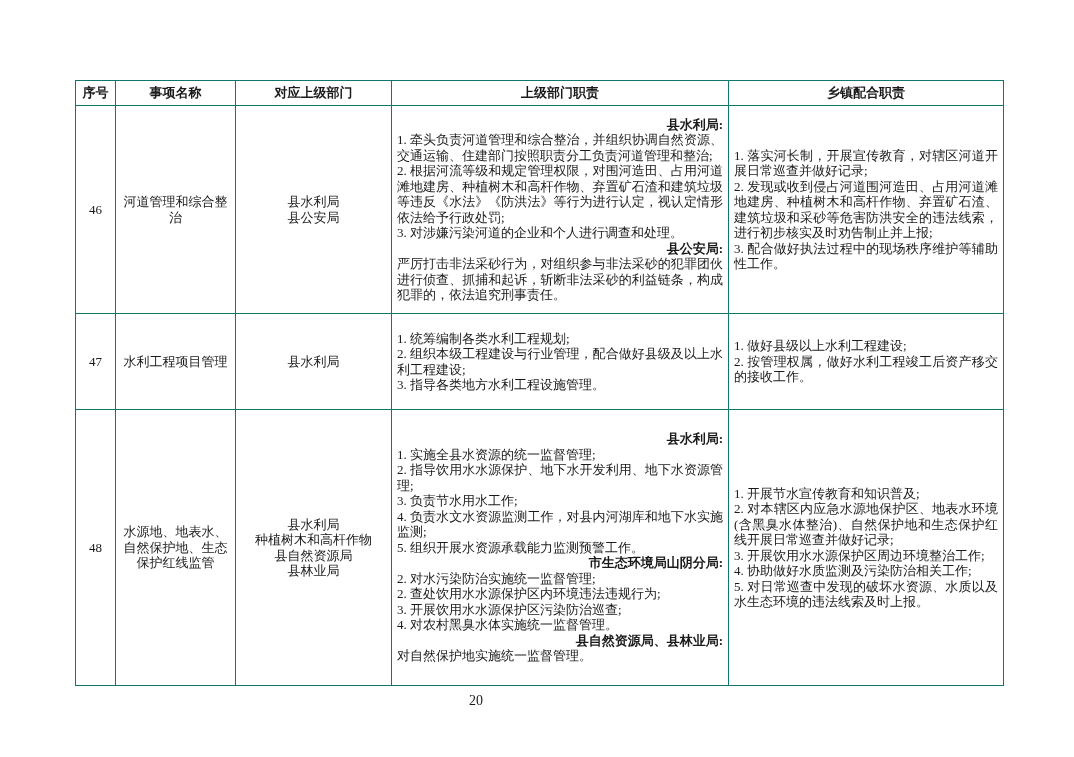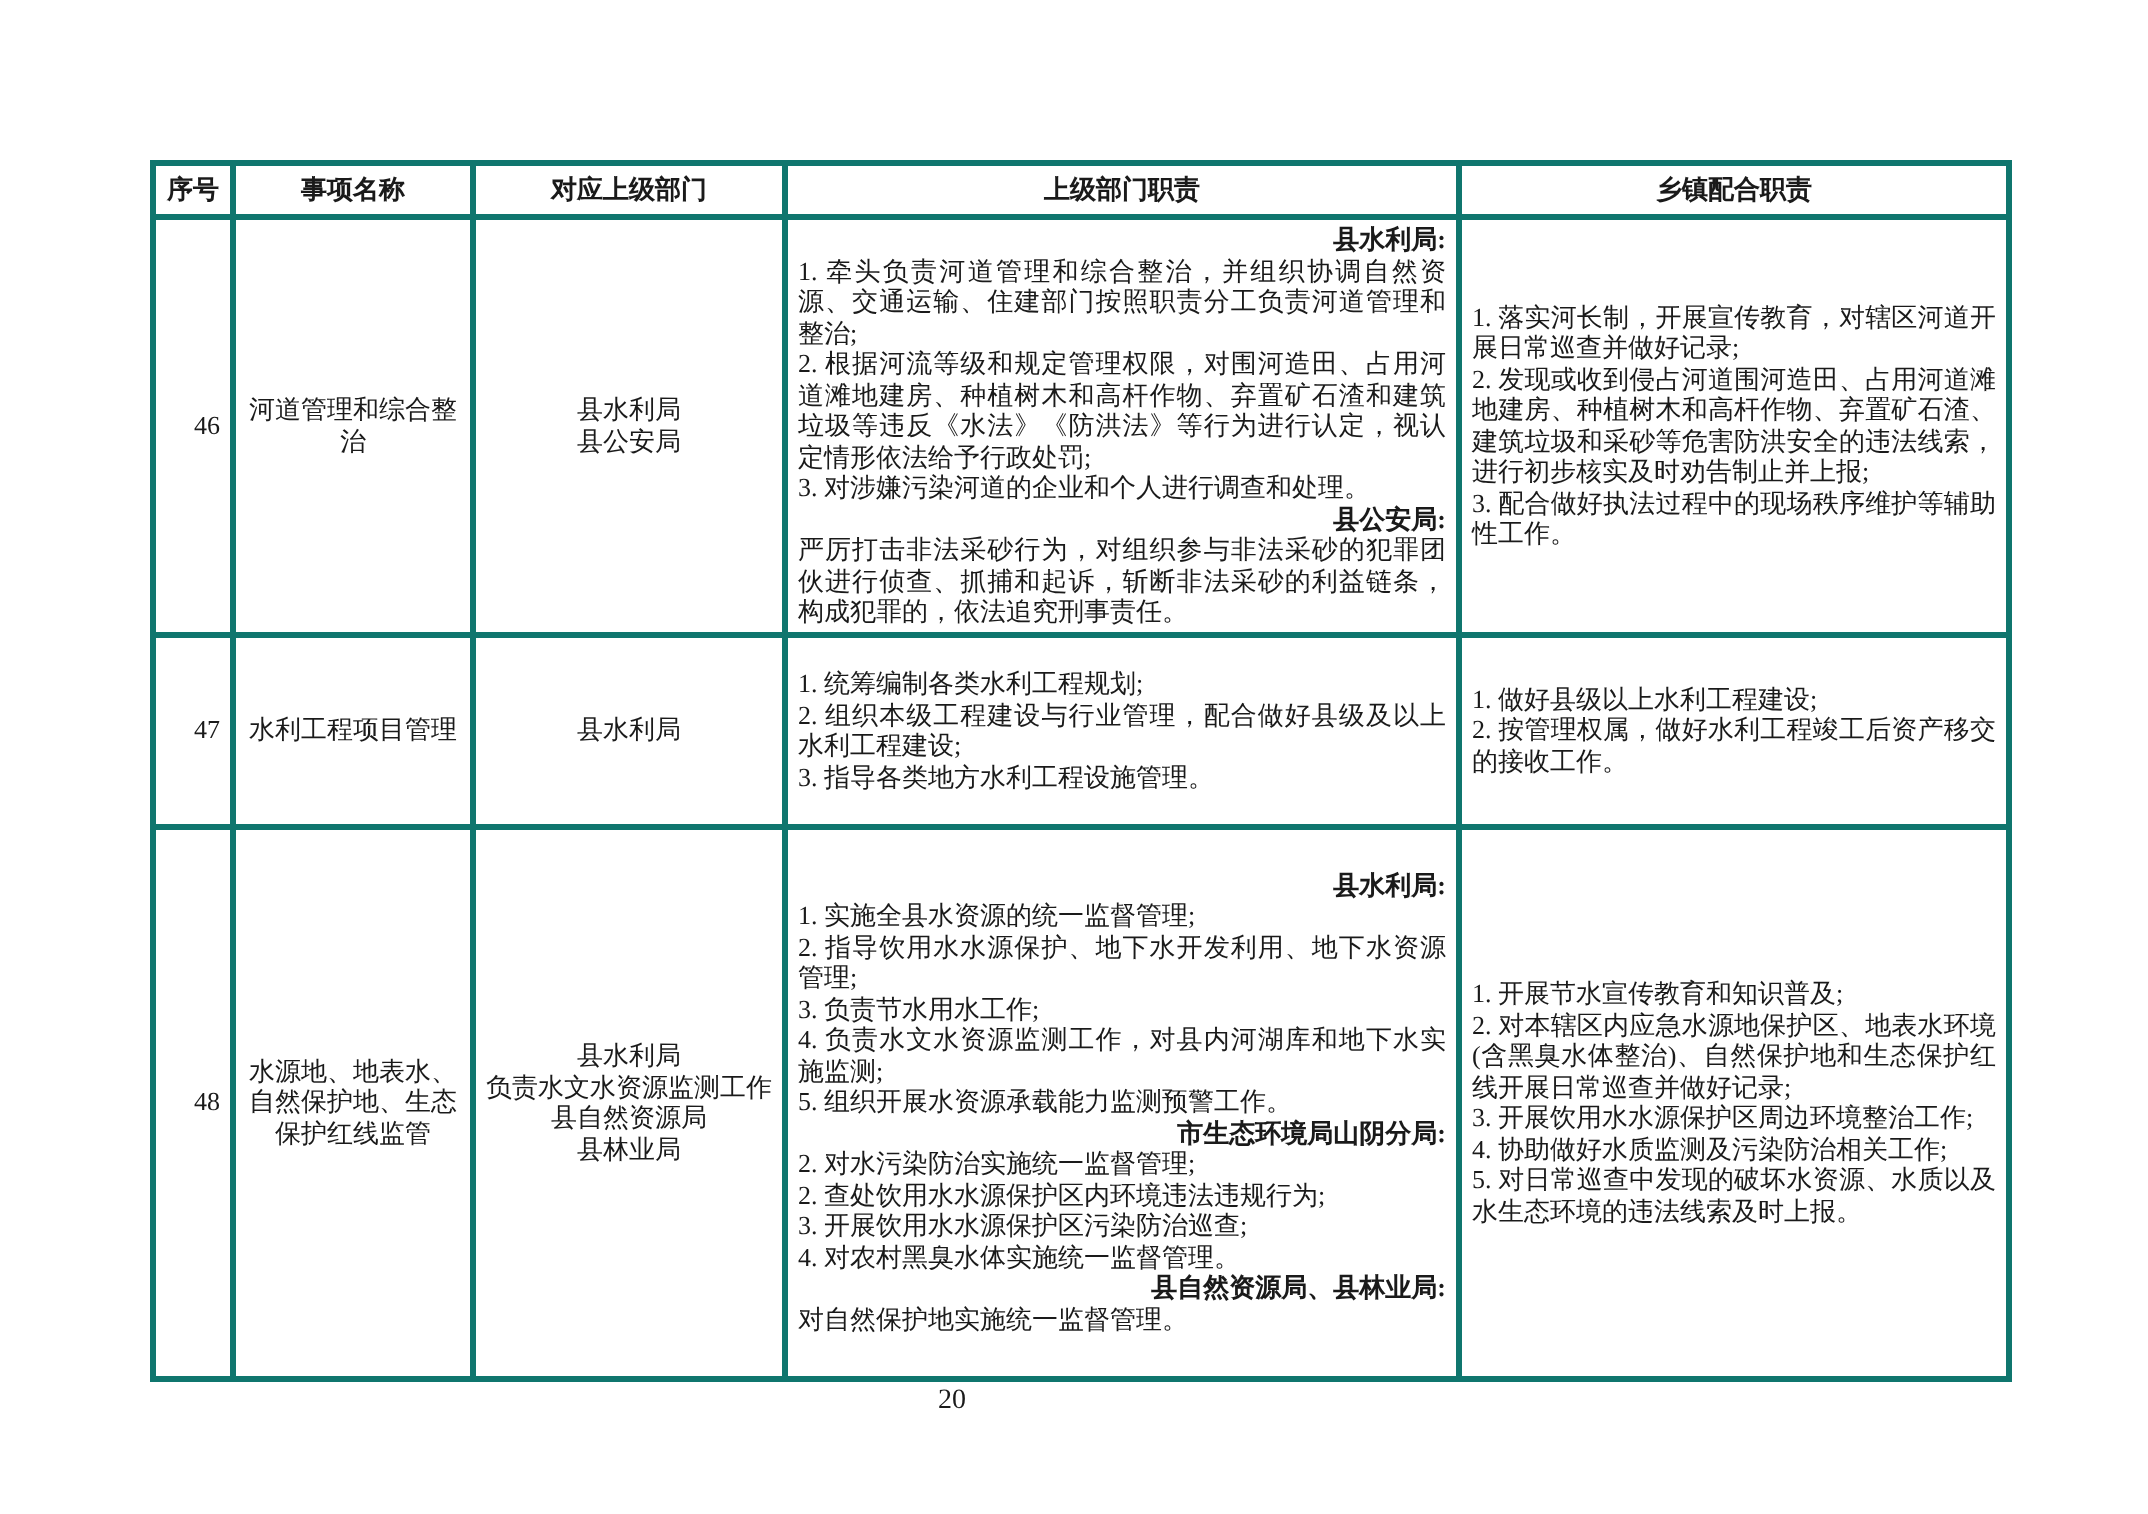--- a/index.html
+++ b/index.html
@@ -19,40 +19,40 @@
   table.gov-table {
     position: absolute;
     left: 75px;
     top: 80px;
     width: 928px;
     border-collapse: collapse;
     table-layout: fixed;
   }
   table.gov-table th,
   table.gov-table td {
-    border: 3px solid #0f766e;
+    border: 1px solid #0f766e;
     font-size: 13px;
     line-height: 15.5px;
     vertical-align: middle;
     padding: 2px 5px;
     overflow: hidden;
   }
   table.gov-table th {
     font-weight: bold;
     text-align: center;
     height: 20px;
     padding: 2px 2px;
   }
   .col-no    { width: 40px; }
   .col-name  { width: 120px; }
   .col-dept  { width: 156px; }
   .col-sup   { width: 337px; }
   .col-town  { width: 275px; }
   td.cell-no {
-    text-align: right;
+    text-align: center;
   }
   td.cell-name, td.cell-dept {
     text-align: center;
     padding: 2px 4px;
   }
   td.cell-duty {
     text-align: justify;
     text-justify: inter-character;
   }
   .duty-item, .dept-line {
@@ -137,21 +137,21 @@
           <div class="duty-item">1. 做好县级以上水利工程建设;</div>
           <div class="duty-item">2. 按管理权属，做好水利工程竣工后资产移交的接收工作。</div>
         </td>
       </tr>
 
       <tr class="row-48">
         <td class="cell-no">48</td>
         <td class="cell-name">水源地、地表水、自然保护地、生态保护红线监管</td>
         <td class="cell-dept">
           <div class="dept-line">县水利局</div>
-          <div class="dept-line">负责水文水资源监测工作</div>
+          <div class="dept-line">种植树木和高杆作物</div>
           <div class="dept-line">县自然资源局</div>
           <div class="dept-line">县林业局</div>
         </td>
         <td class="cell-duty">
           <div class="sec-heading">县水利局:</div>
           <div class="duty-item">1. 实施全县水资源的统一监督管理;</div>
           <div class="duty-item">2. 指导饮用水水源保护、地下水开发利用、地下水资源管理;</div>
           <div class="duty-item">3. 负责节水用水工作;</div>
           <div class="duty-item">4. 负责水文水资源监测工作，对县内河湖库和地下水实施监测;</div>
           <div class="duty-item">5. 组织开展水资源承载能力监测预警工作。</div>

